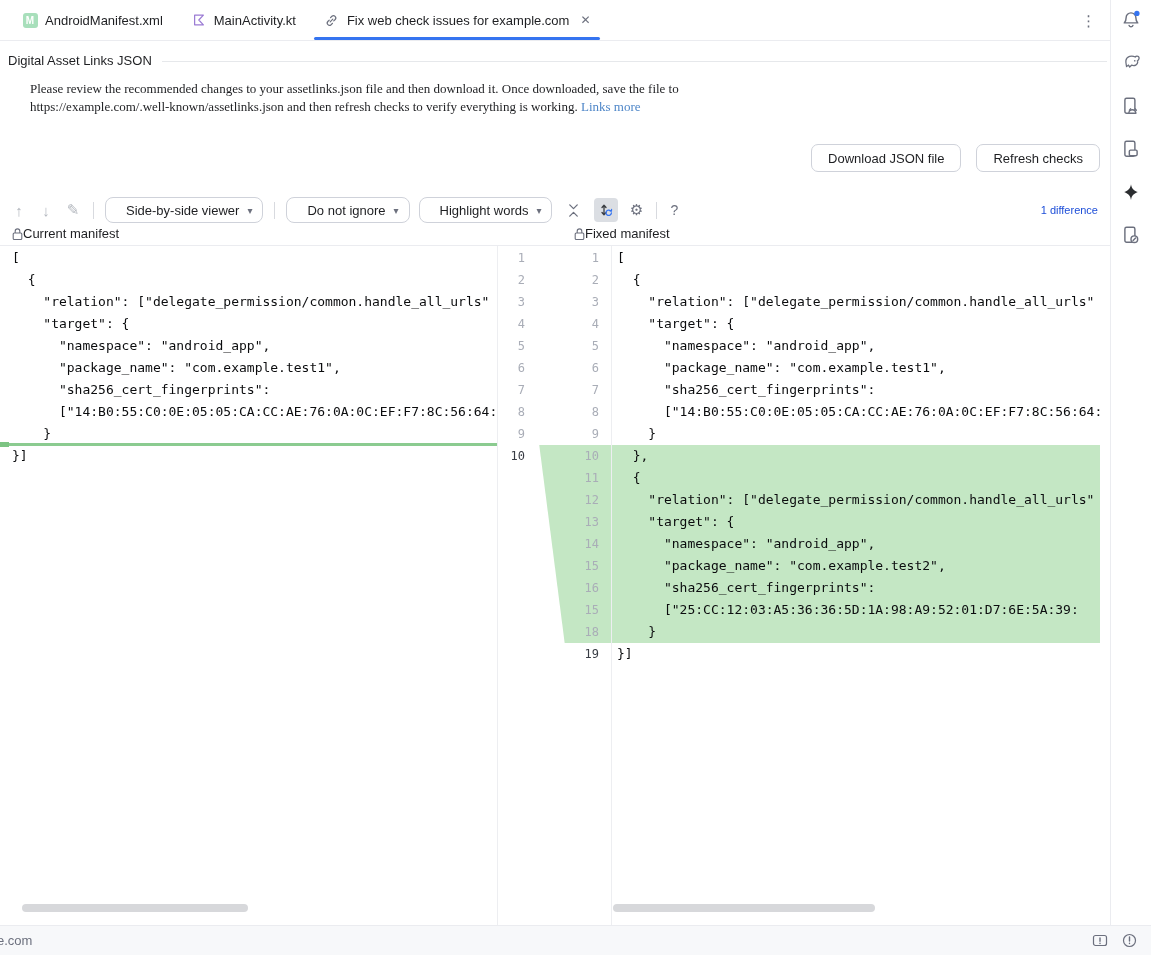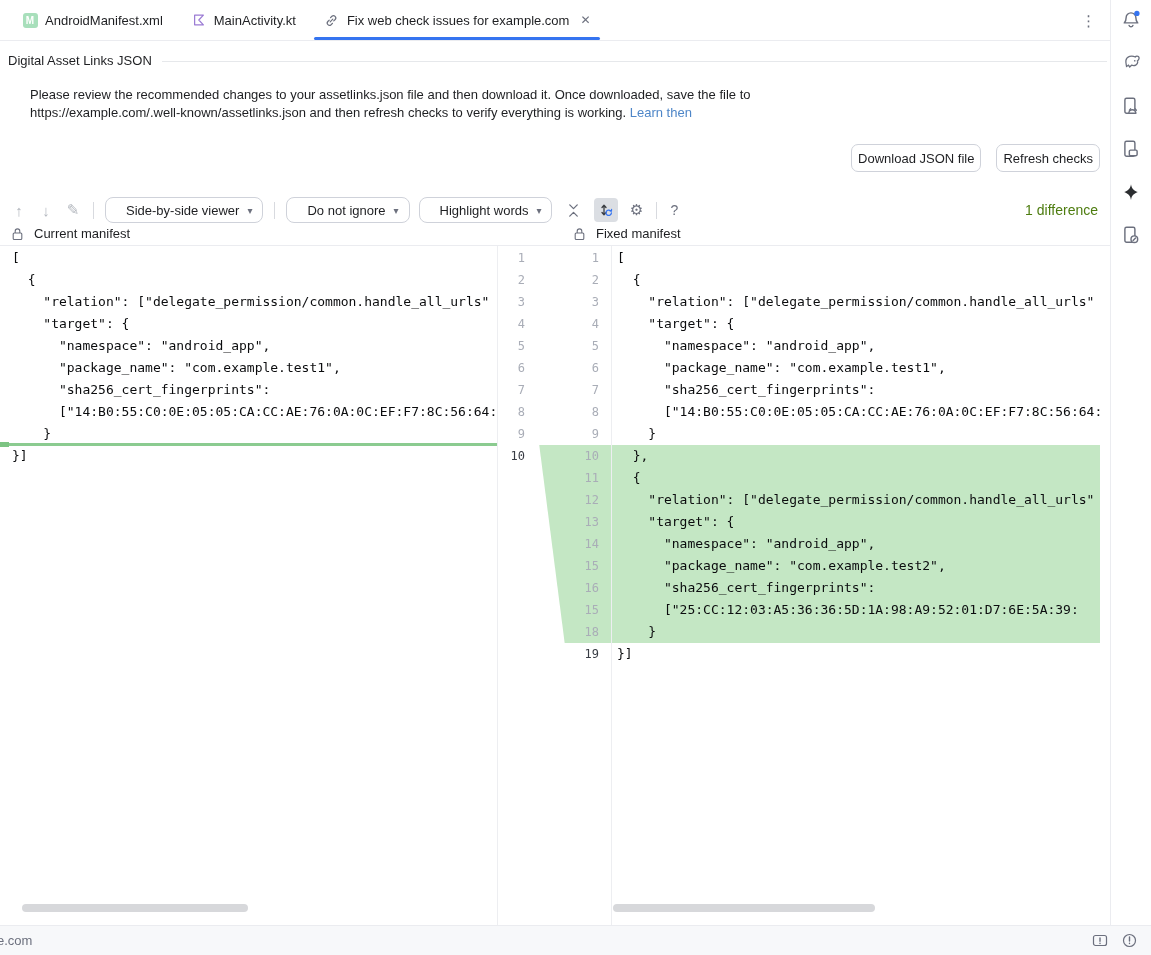--- a/index.html
+++ b/index.html
@@ -25,43 +25,43 @@
   .sidebar { position:absolute; top:0; right:0; width:41px; bottom:30px;
     border-left:1px solid #EBECF0; display:flex; flex-direction:column; align-items:center;
     padding-top:7px; gap:17px; background:#fff; }
   .side-btn { width:26px; height:26px; display:flex; align-items:center; justify-content:center; position:relative; color:#6C707E; }
 
   
   .main { position:absolute; top:41px; left:0; width:1110px; bottom:30px; }
   .section-head { position:absolute; top:12px; left:8px; right:3px; display:flex; align-items:center; gap:10px; }
   .section-head .title { font-size:13px; color:#1E1F22; white-space:nowrap; }
   .section-head .rule { flex:1; height:1px; background:#E6E8EB; margin-top:1px; }
-  .desc { position:absolute; top:45px; left:30px; right:40px; font-size:13px; line-height:18px; color:#1E1F22; }
+  .desc { position:absolute; top:39px; left:30px; right:40px; font-size:13px; line-height:18px; color:#1E1F22;font-family:Liberation Serif, serif; }
   .desc a { color:#4E86C8; text-decoration:none; }
   .actions { position:absolute; top:103px; right:10px; display:flex; gap:15px; }
-  .btn { height:28px; padding:0 6px; background:#fff; border:1px solid #CFD2DA; border-radius:7px;
+  .btn { height:28px; padding:0 16px; background:#fff; border:1px solid #CFD2DA; border-radius:7px;
     font-size:13px; color:#1E1F22; display:flex; align-items:center; font-family:"Liberation Sans",sans-serif; }
 
   
   .dtoolbar { position:absolute; top:155px; left:10px; right:12px; height:28px;
     display:flex; align-items:center; gap:9px; }
   .tool-ic { color:#B4B8BF; font-size:15px; width:18px; text-align:center; }
   .tb-sep { width:1px; height:17px; background:#D8DADF; margin:0 2px; }
   .pill { height:26px; border:1px solid #CFD2DA; border-radius:8px; padding:0 10px 0 20px;
     display:flex; align-items:center; gap:8px; font-size:13px; color:#1E1F22; background:#fff; }
   .pill .caret { color:#6C707E; font-size:10px; }
   .icon-btn { width:24px; height:24px; display:flex; align-items:center; justify-content:center;
     color:#6C707E; border-radius:4px; position:relative; }
   .icon-btn.on { background:#DBDEE3; }
-  .diff-count { margin-left:auto; font-size:14px; color:#4d7c0f; }
+  .diff-count { margin-left:auto; font-size:11px; color:#1d4ed8; }
   .help { color:#6C707E; font-size:14px; margin-left:2px; }
 
   
   .pane-heads { position:absolute; top:185px; left:0; right:0; height:19px; font-size:13px; color:#1E1F22; }
-  .phead { position:absolute; display:flex; align-items:center; gap:11px; }
+  .phead { position:absolute; display:flex; align-items:center; gap:0; }
   .phead.left { left:12px; } .phead.right { left:574px; }
 
   
   .diff { position:absolute; top:204px; left:0; right:0; bottom:0; border-top:1px solid #EBECF0;
     font-family:"DejaVu Sans Mono", monospace; font-size:13px; }
   .pane { position:absolute; top:0; bottom:0; overflow:hidden; background:#fff; }
   .pane.left { left:0; width:497px; }
   .pane.right { left:612px; width:488px; }
   .line { height:22px; line-height:22px; white-space:pre; color:#0B0C0E; }
   .pane.left .line { padding-left:12px; }
@@ -172,21 +172,21 @@
   <div class="main">
 
     <div class="section-head">
       <span class="title">Digital Asset Links JSON</span>
       <div class="rule"></div>
     </div>
 
     <div class="desc">
       <span>Please review the recommended changes to your assetlinks.json file and then download it. Once downloaded, save the file to</span><br>
       <span>https://example.com/.well-known/assetlinks.json and then refresh checks to verify everything is working.</span>
-      <a href="#">Learn then</a>
+      <a href="#">Links more</a>
     </div>
 
     <div class="actions">
       <button class="btn">Download JSON file</button>
       <button class="btn">Refresh checks</button>
     </div>
 
     <div class="dtoolbar">
       <span class="tool-ic">↑</span>
       <span class="tool-ic">↓</span>

